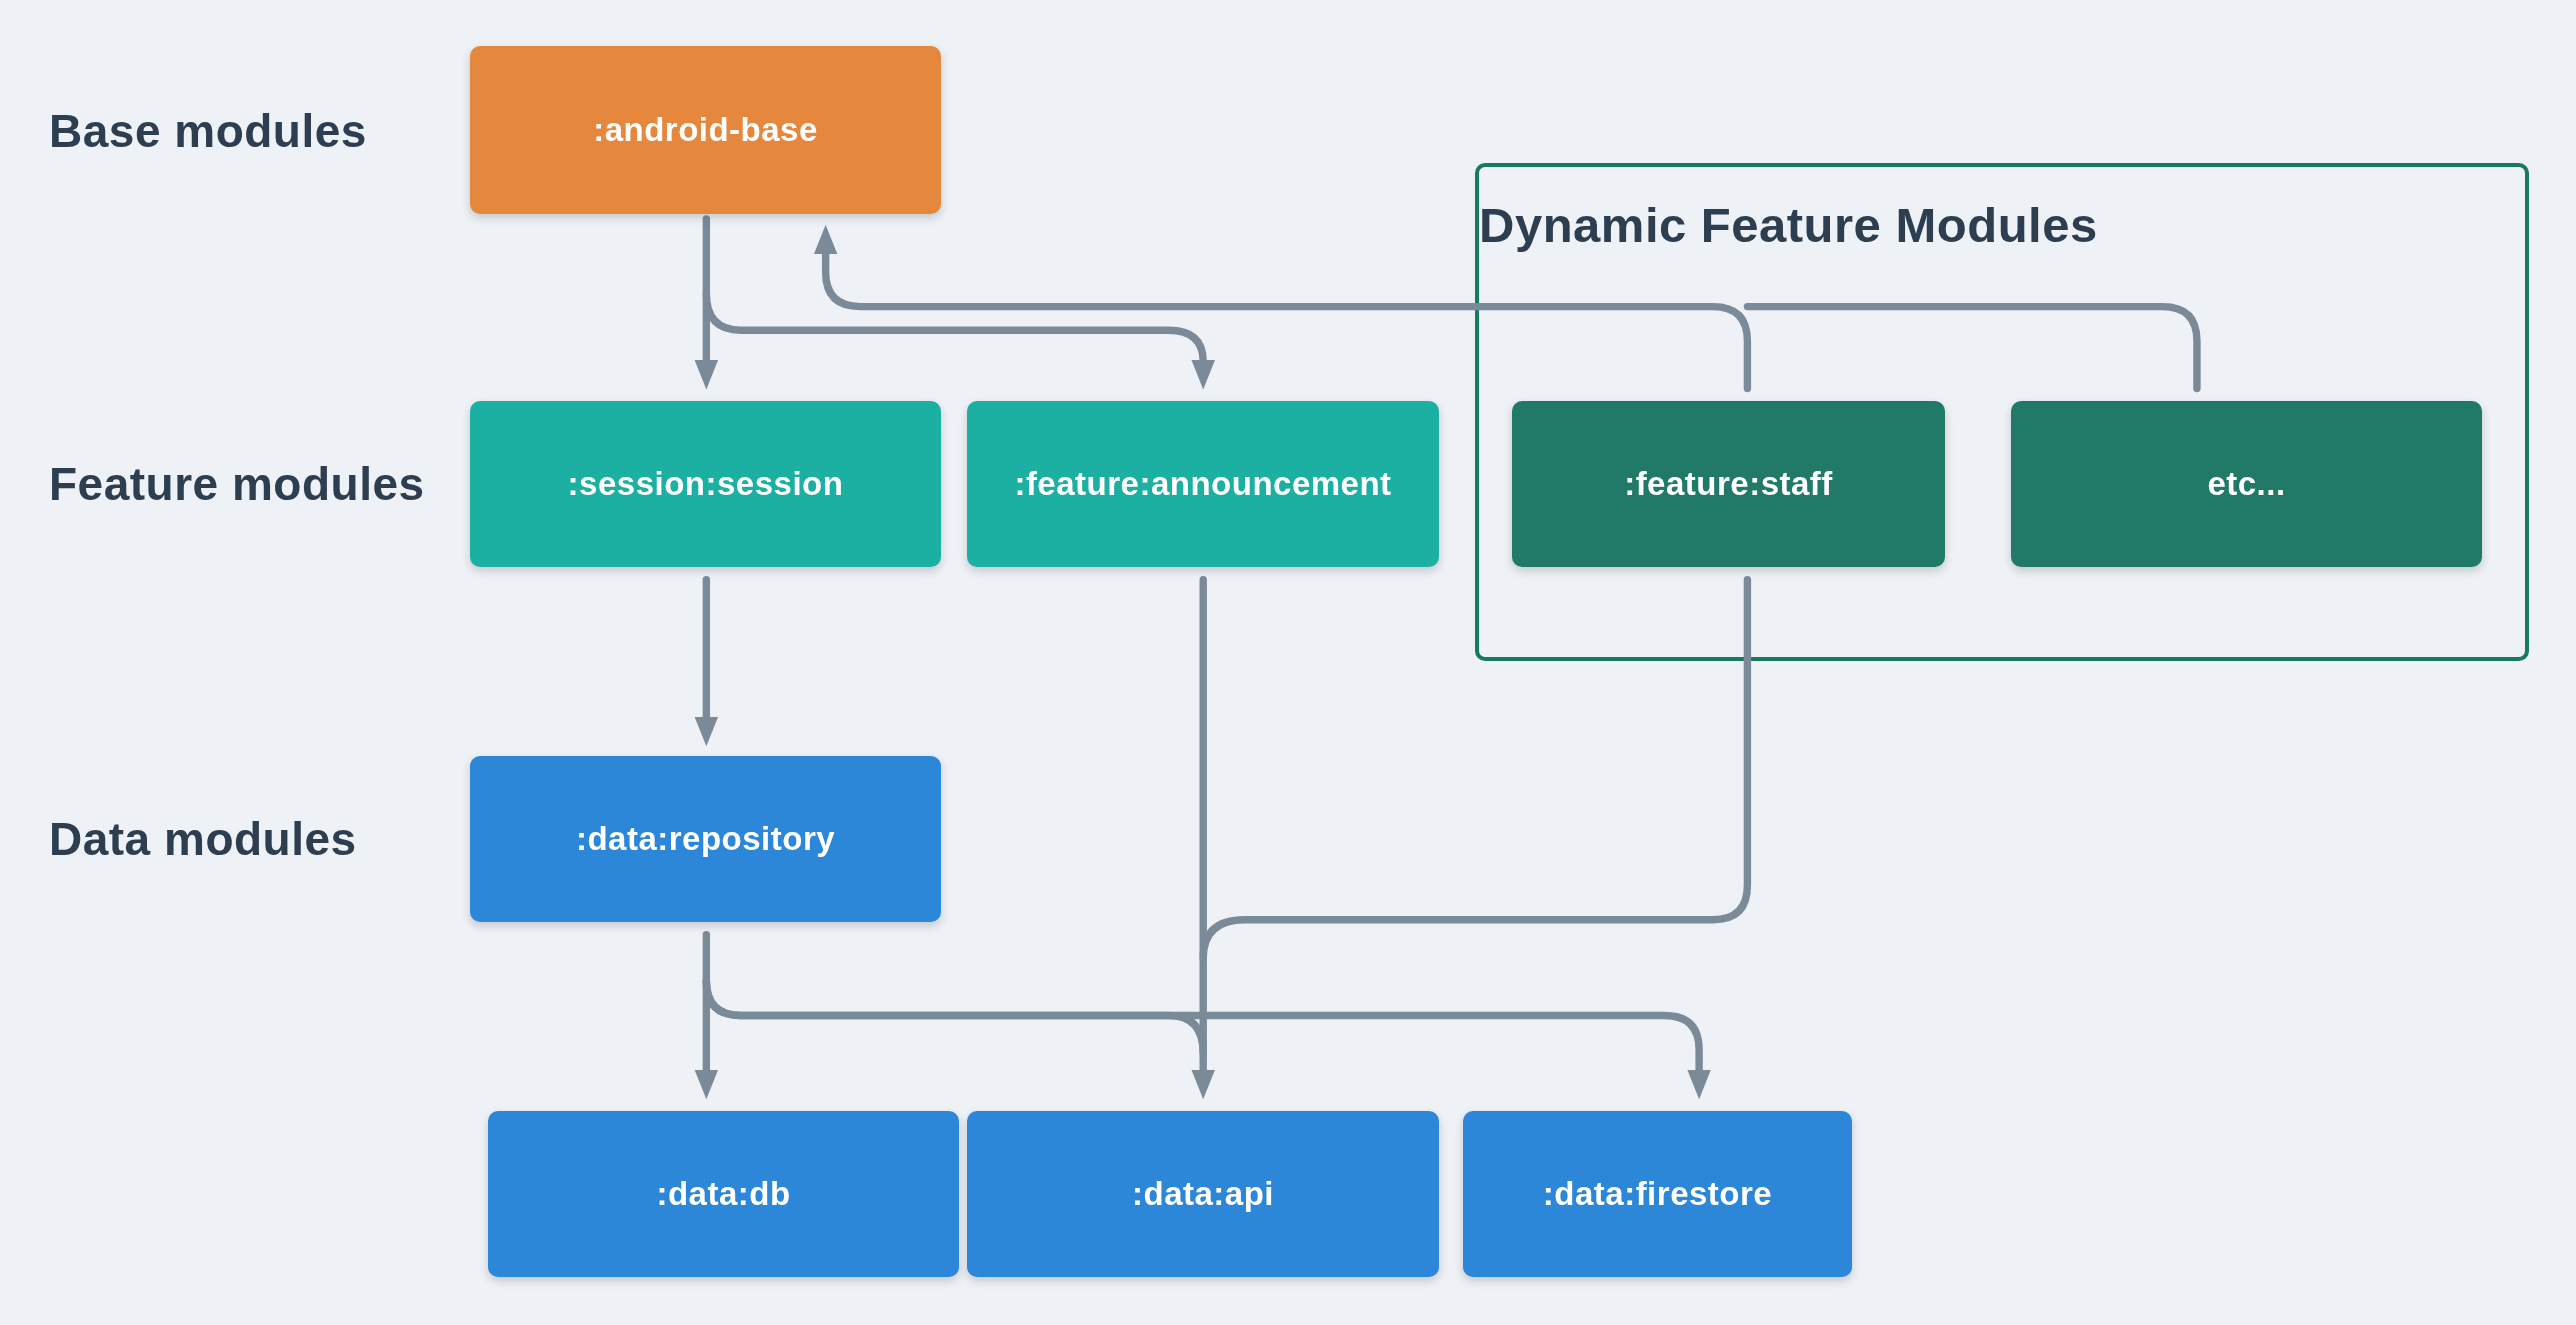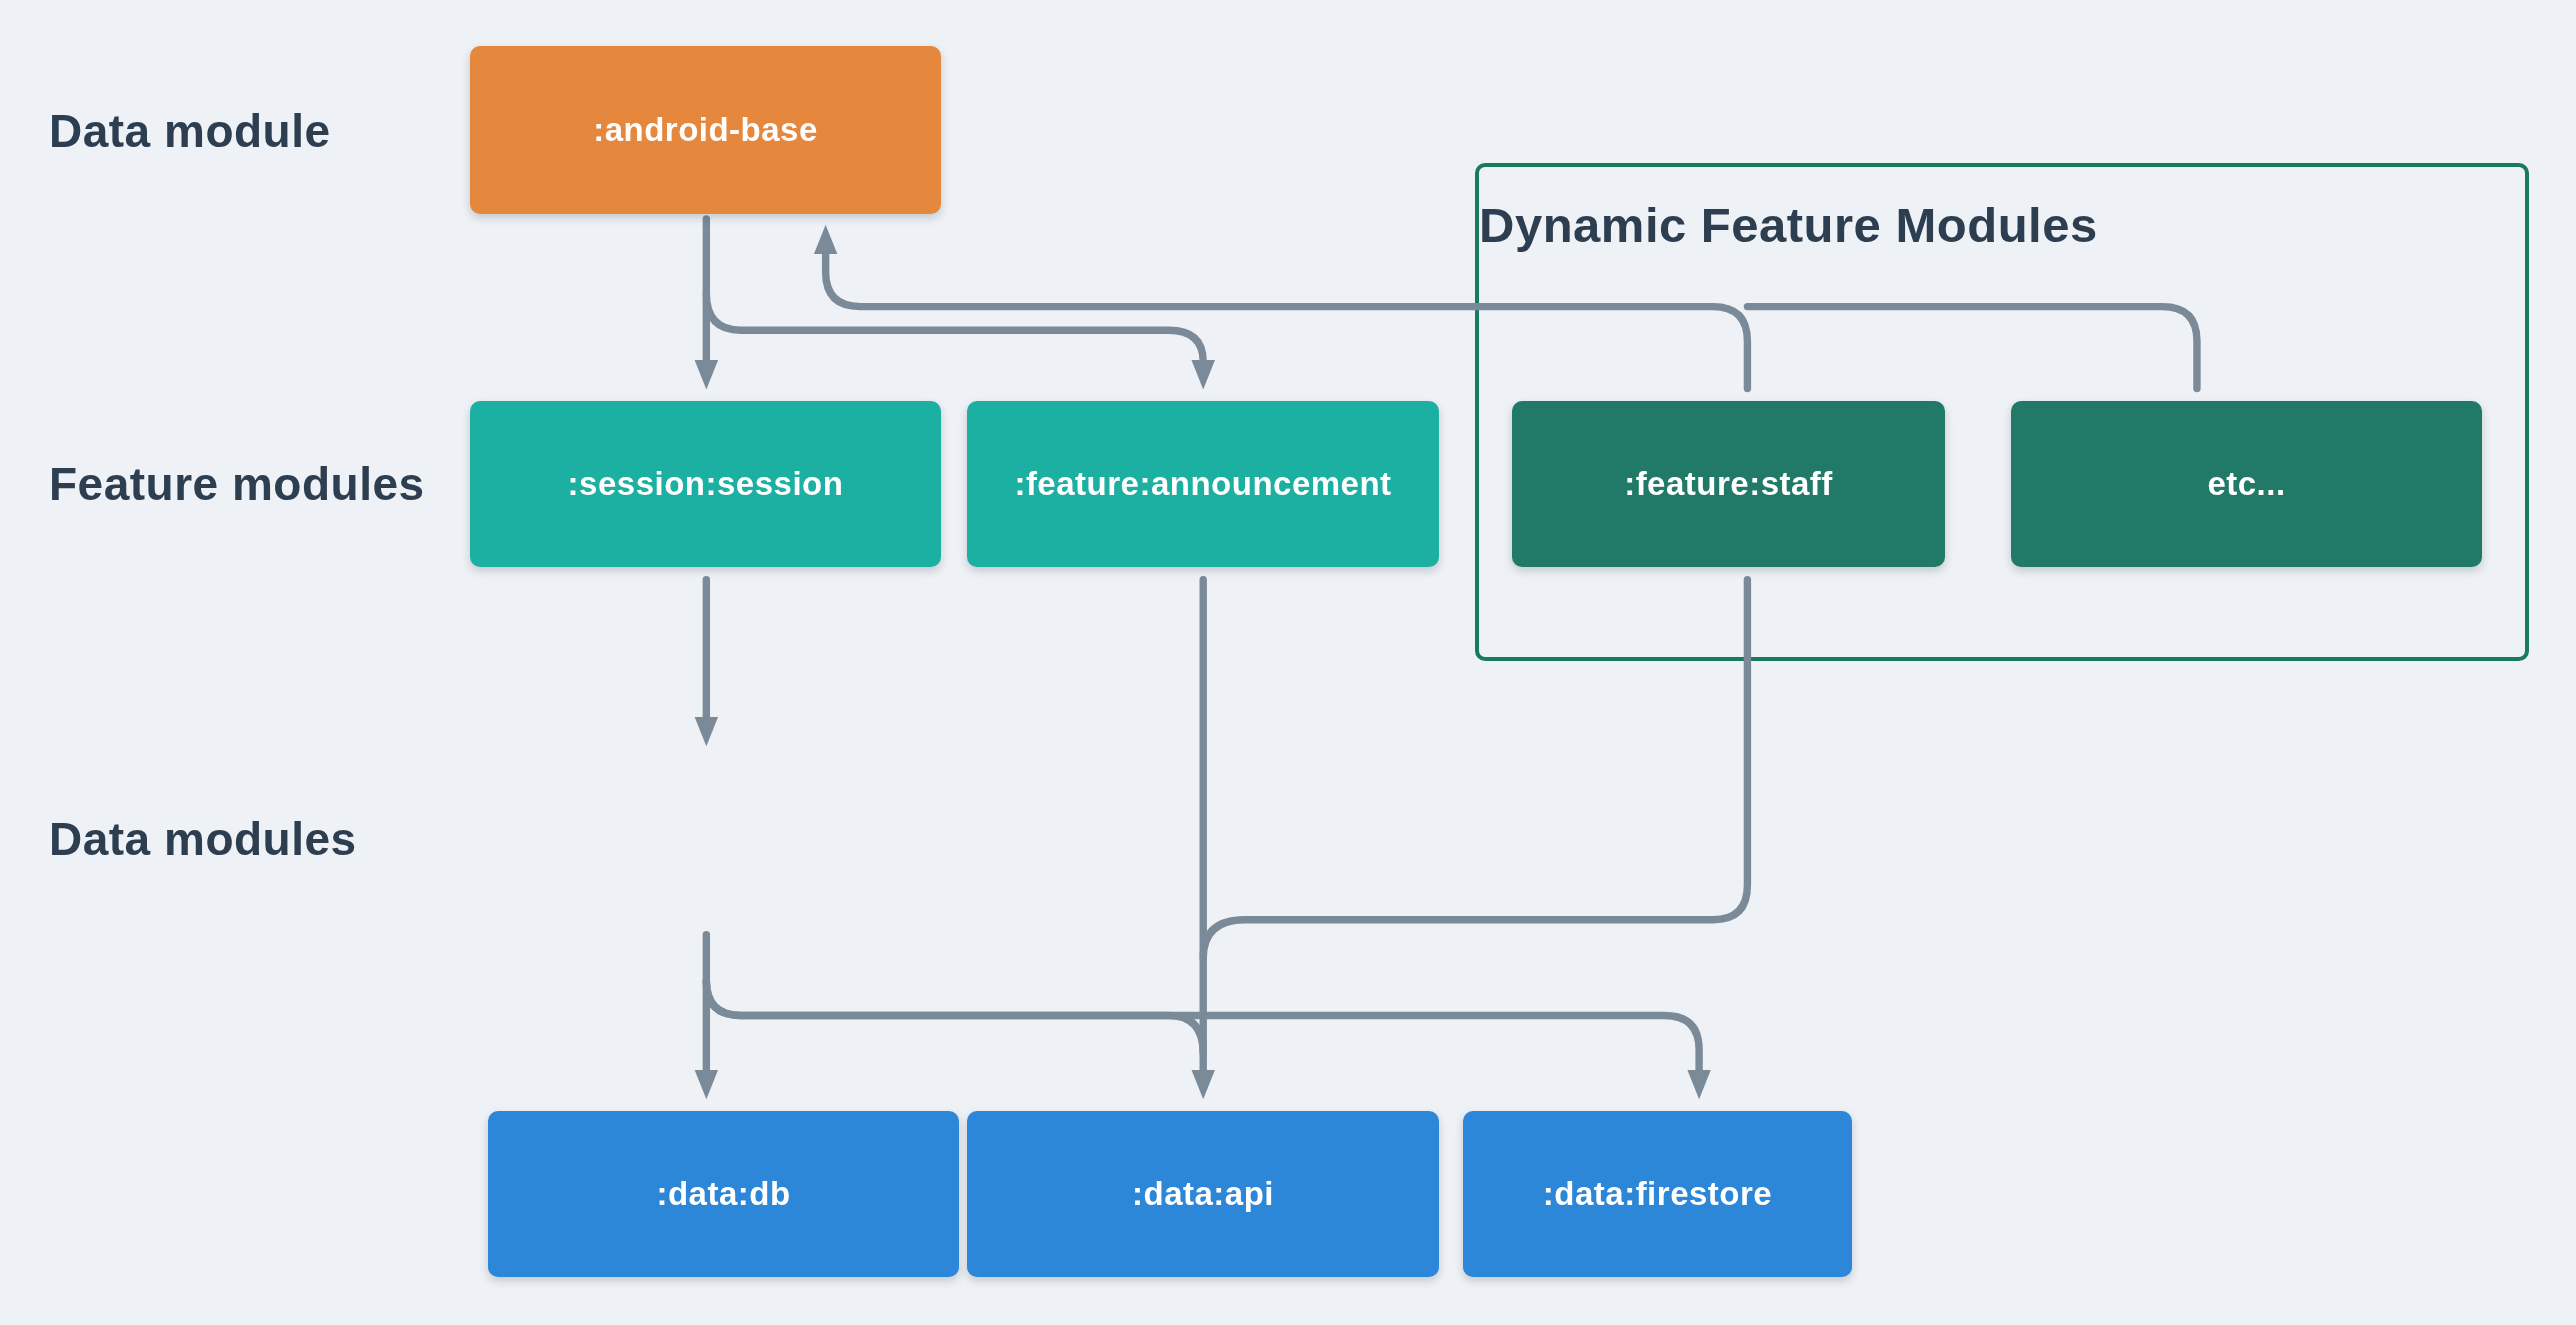--- a/index.html
+++ b/index.html
@@ -117,21 +117,21 @@
     <path class="edge" d="M 1772 394 L 1772 346 Q 1772 311 1737 311 L 872 311 Q 837 311 837 276 L 837 256" marker-end="url(#arrowhead)"></path>
     <path class="edge" d="M 2228 394 L 2228 346 Q 2228 311 2193 311 L 1772 311"></path>
     <path class="edge" d="M 716 588 L 716 729" marker-end="url(#arrowhead)"></path>
     <path class="edge" d="M 1220 588 L 1220 1087" marker-end="url(#arrowhead)"></path>
     <path class="edge" d="M 1772 588 L 1772 898 Q 1772 933 1737 933 L 1262 933 Q 1220 933 1220 972"></path>
     <path class="edge" d="M 716 948 L 716 1087" marker-end="url(#arrowhead)"></path>
     <path class="edge" d="M 716 995 Q 716 1030 751 1030 L 1185 1030 Q 1220 1030 1220 1068"></path>
     <path class="edge" d="M 716 995 Q 716 1030 751 1030 L 1688 1030 Q 1723 1030 1723 1065 L 1723 1087" marker-end="url(#arrowhead)"></path>
   </svg>
 
-  <div class="row-label base">Data module</div>
+  <div class="row-label base">Base modules</div>
   <div class="row-label feature">Feature modules</div>
   <div class="row-label data">Data modules</div>
 
   <div class="node base-color n-android-base">
     <span>:android-base</span>
   </div>
 
   <div class="node feature-color n-feature-session">
     <span>:session:session</span>
   </div>
@@ -141,20 +141,23 @@
   </div>
 
   <div class="node dynamic-color n-feature-staff">
     <span>:feature:staff</span>
   </div>
 
   <div class="node dynamic-color n-feature-etc">
     <span>etc...</span>
   </div>
 
+  <div class="node data-color n-data-repository">
+    <span>:data:repository</span>
+  </div>
 
   <div class="node data-color n-data-db">
     <span>:data:db</span>
   </div>
 
   <div class="node data-color n-data-api">
     <span>:data:api</span>
   </div>
 
   <div class="node data-color n-data-firestore">

